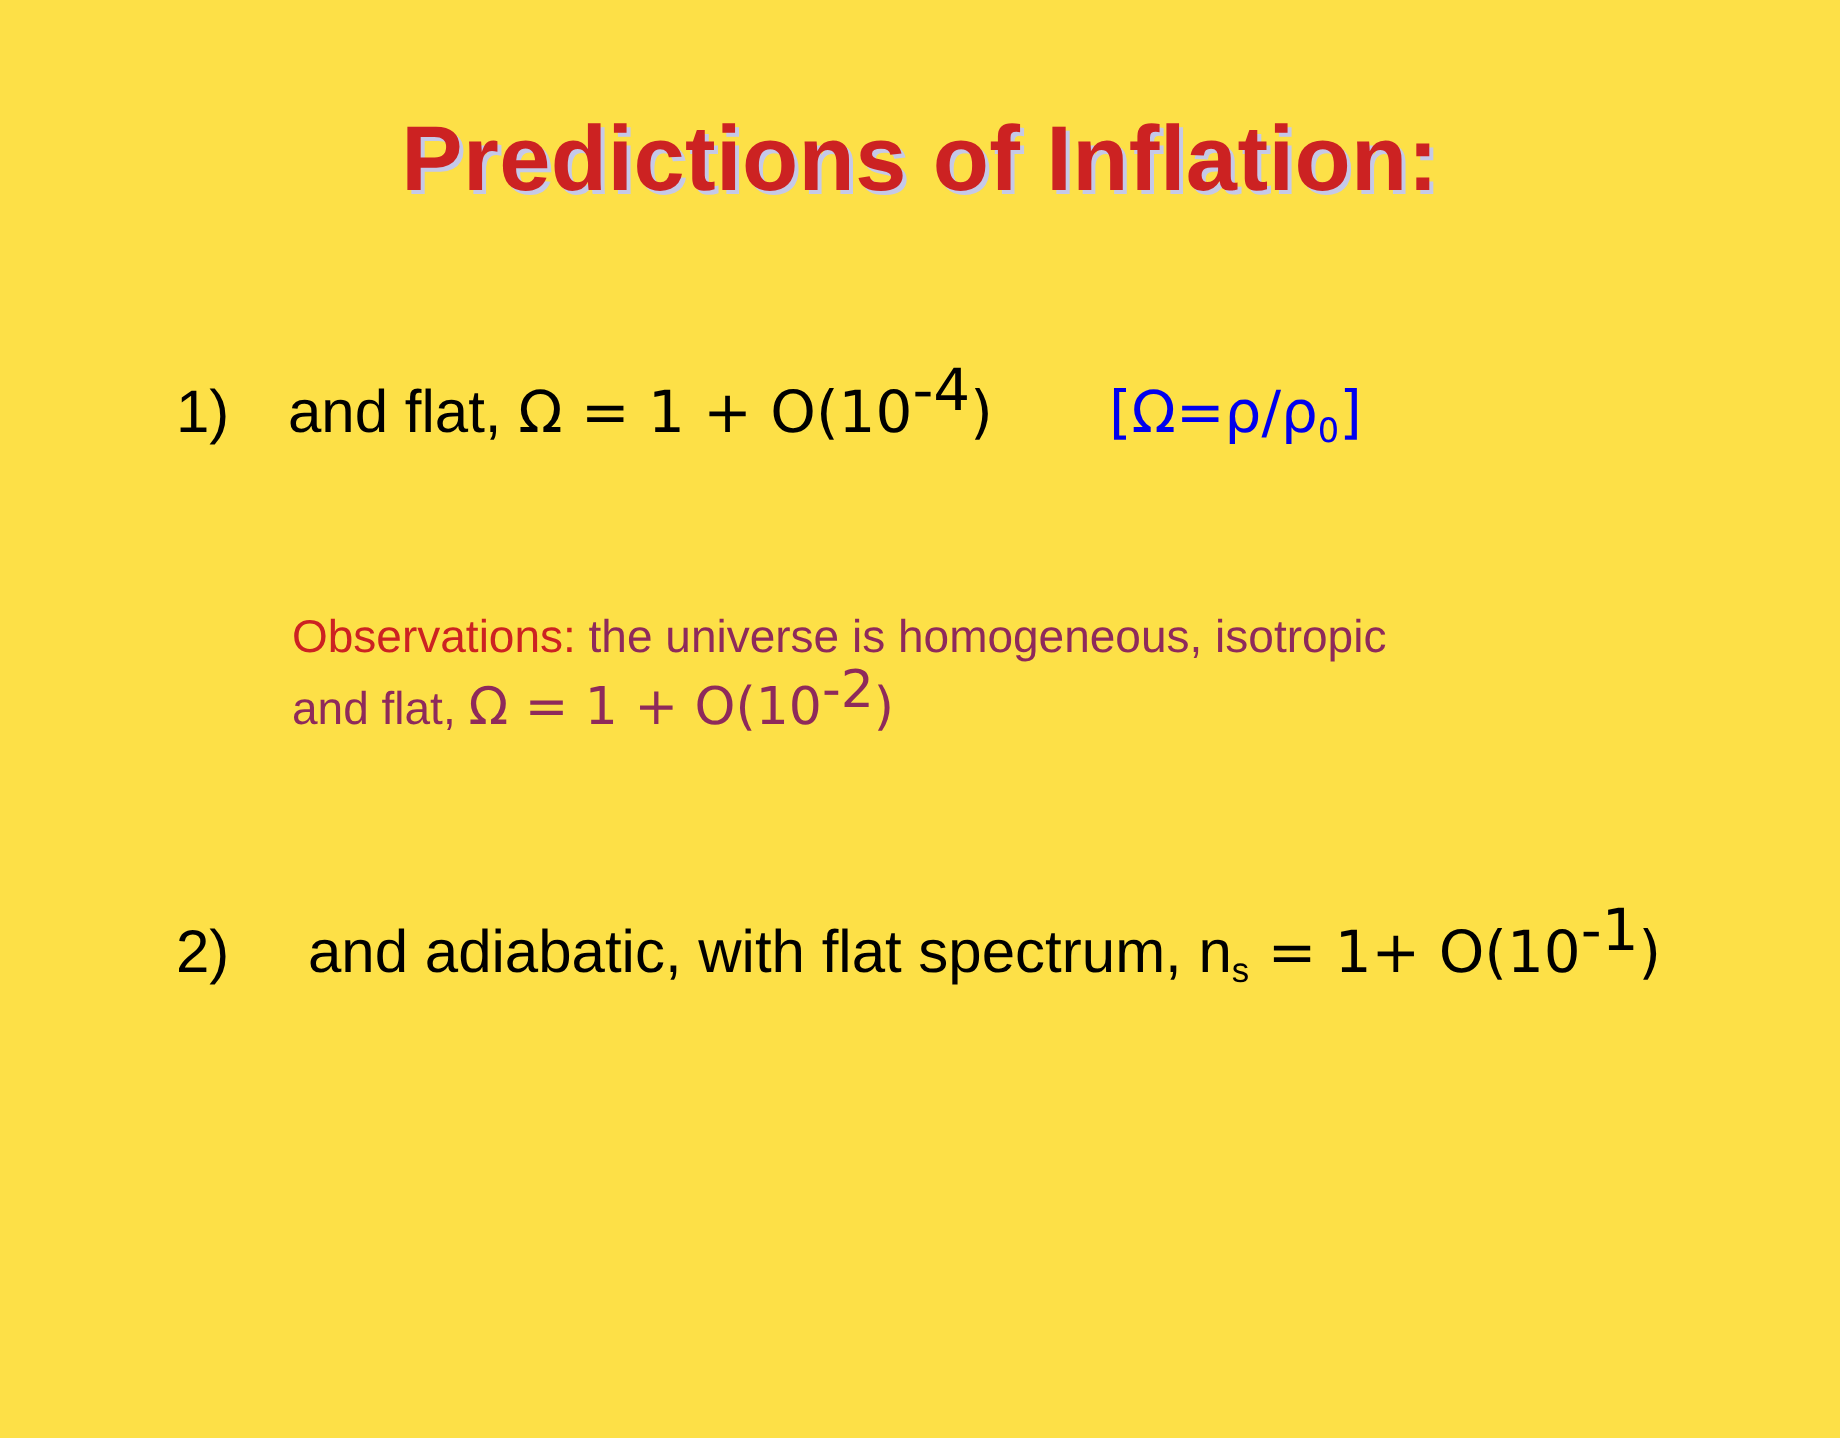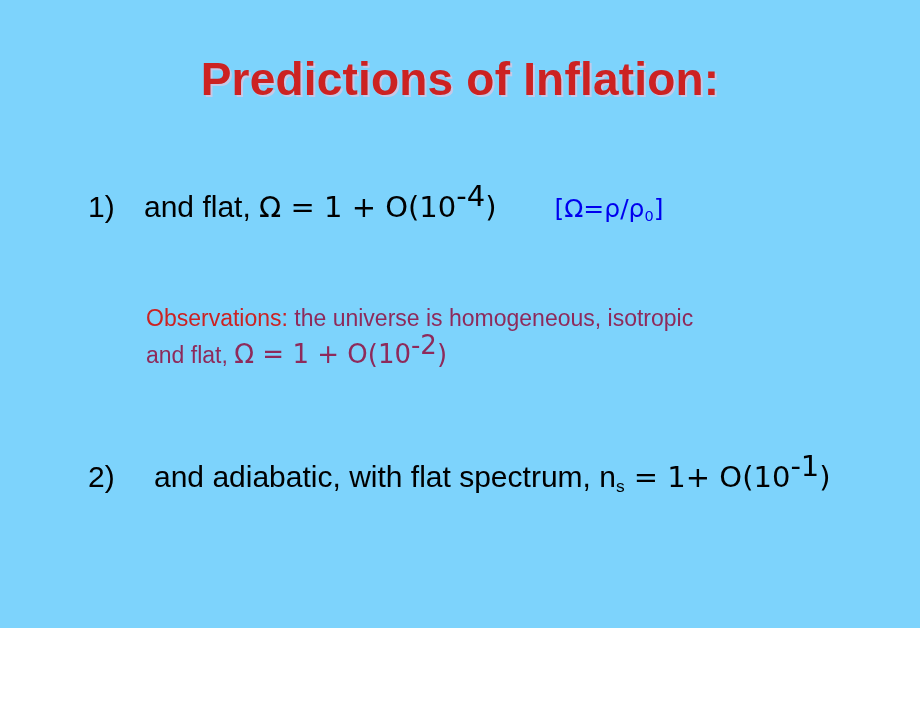--- a/index.html
+++ b/index.html
@@ -11,22 +11,22 @@
     width: 920px;
     height: 719px;
     overflow: hidden;
     font-family: "Liberation Sans", sans-serif;
     -webkit-font-smoothing: antialiased;
   }
 
   #slide {
     position: relative;
     width: 920px;
-    height: 628px;
-    background: #7dd3fc;
+    height: 719px;
+    background: #fde047;
   }
 
   
   .slide-title {
     position: absolute;
     top: 52px;
     left: 0;
     width: 920px;
     text-align: center;
     font-size: 46px;
@@ -65,21 +65,21 @@
   #item-2 .marker { width: 66px; }
 
   
   .mathsym {
     font-family: "DejaVu Sans", sans-serif;
     font-size: 29px;
   }
   .note-blue {
     color: #0000EE;
     font-family: "DejaVu Sans", sans-serif;
-    font-size: 25px;
+    font-size: 29px;
     margin-left: 58px;
   }
   sup, sub {
     font-size: 0.58em;
     line-height: 0;
   }
   sup { vertical-align: super; }
   sub { vertical-align: -0.30em; }
 
   

